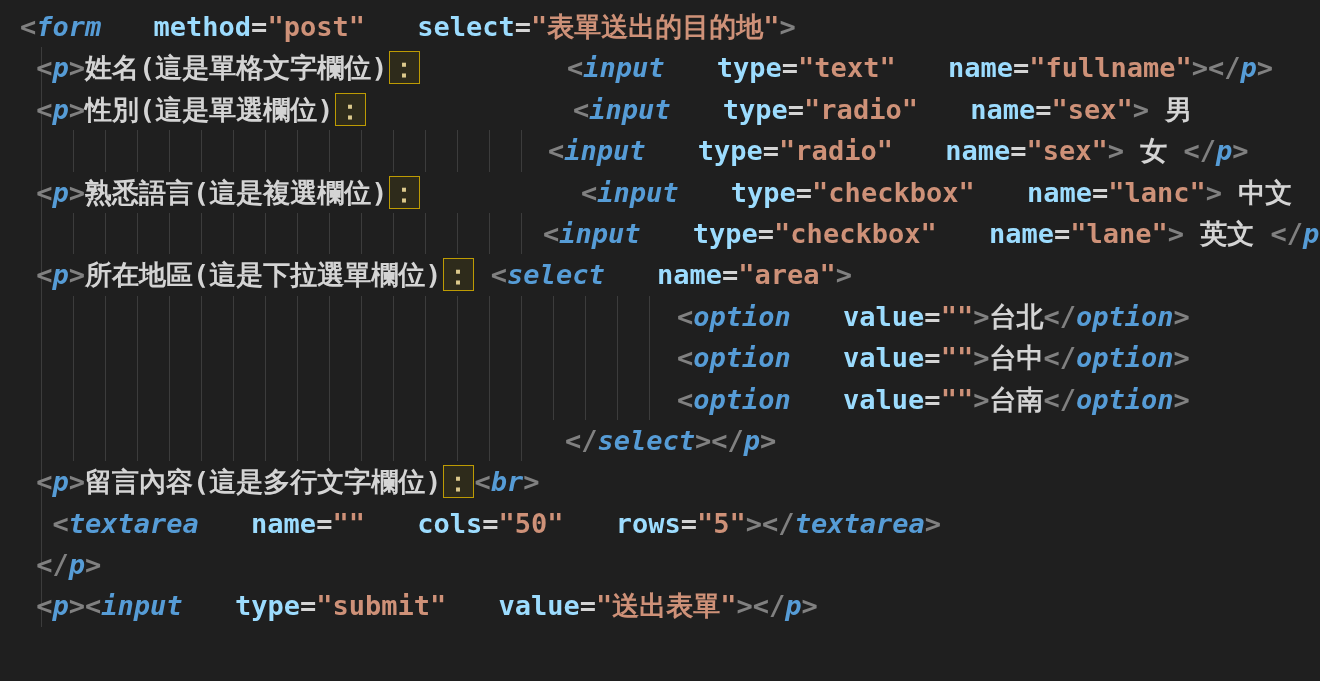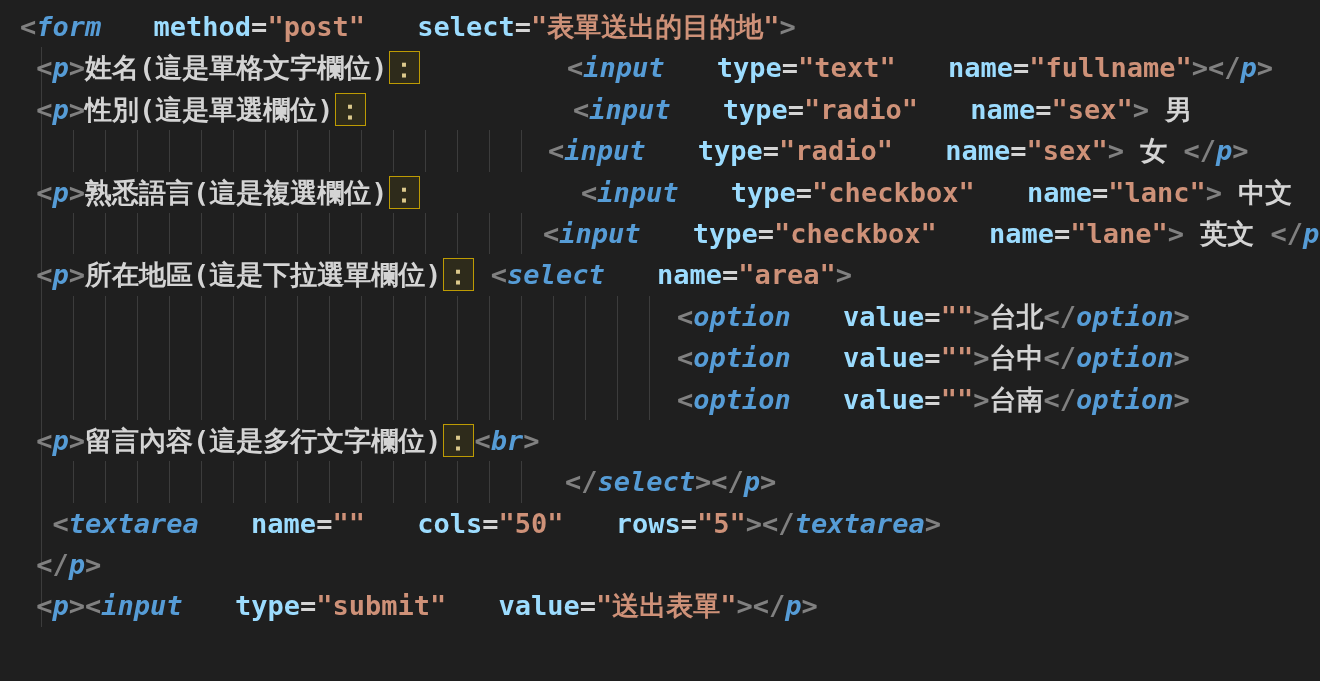--- a/index.html
+++ b/index.html
@@ -70,18 +70,18 @@
     <div class="line l1"><span class="tk-p">&lt;</span><span class="tk-tag">form</span><span class="tk-t"> </span><span class="tk-a">method</span><span class="tk-eq">=</span><span class="tk-s">"post"</span><span class="tk-t"> </span><span class="tk-a">select</span><span class="tk-eq">=</span><span class="tk-s">"表單送出的目的地"</span><span class="tk-p">&gt;</span></div>
     <div class="line l2"><span class="tk-t"> </span><span class="tk-p">&lt;</span><span class="tk-tag">p</span><span class="tk-p">&gt;</span><span class="tk-t">姓名(這是單格文字欄位)</span><span class="tk-box">：</span><span class="tail"><span class="tk-p">&lt;</span><span class="tk-tag">input</span><span class="tk-t"> </span><span class="tk-a">type</span><span class="tk-eq">=</span><span class="tk-s">"text"</span><span class="tk-t"> </span><span class="tk-a">name</span><span class="tk-eq">=</span><span class="tk-s">"fullname"</span><span class="tk-p">&gt;</span><span class="tk-p">&lt;/</span><span class="tk-tag">p</span><span class="tk-p">&gt;</span></span></div>
     <div class="line l3"><span class="tk-t"> </span><span class="tk-p">&lt;</span><span class="tk-tag">p</span><span class="tk-p">&gt;</span><span class="tk-t">性別(這是單選欄位)</span><span class="tk-box">：</span><span class="tail"><span class="tk-p">&lt;</span><span class="tk-tag">input</span><span class="tk-t"> </span><span class="tk-a">type</span><span class="tk-eq">=</span><span class="tk-s">"radio"</span><span class="tk-t"> </span><span class="tk-a">name</span><span class="tk-eq">=</span><span class="tk-s">"sex"</span><span class="tk-p">&gt;</span><span class="tk-t"> 男</span></span></div>
     <div class="line l4"><span class="tail"><span class="tk-p">&lt;</span><span class="tk-tag">input</span><span class="tk-t"> </span><span class="tk-a">type</span><span class="tk-eq">=</span><span class="tk-s">"radio"</span><span class="tk-t"> </span><span class="tk-a">name</span><span class="tk-eq">=</span><span class="tk-s">"sex"</span><span class="tk-p">&gt;</span><span class="tk-t"> 女 </span><span class="tk-p">&lt;/</span><span class="tk-tag">p</span><span class="tk-p">&gt;</span></span></div>
     <div class="line l5"><span class="tk-t"> </span><span class="tk-p">&lt;</span><span class="tk-tag">p</span><span class="tk-p">&gt;</span><span class="tk-t">熟悉語言(這是複選欄位)</span><span class="tk-box">：</span><span class="tail"><span class="tk-p">&lt;</span><span class="tk-tag">input</span><span class="tk-t"> </span><span class="tk-a">type</span><span class="tk-eq">=</span><span class="tk-s">"checkbox"</span><span class="tk-t"> </span><span class="tk-a">name</span><span class="tk-eq">=</span><span class="tk-s">"lanc"</span><span class="tk-p">&gt;</span><span class="tk-t"> 中文</span></span></div>
     <div class="line l6"><span class="tail"><span class="tk-p">&lt;</span><span class="tk-tag">input</span><span class="tk-t"> </span><span class="tk-a">type</span><span class="tk-eq">=</span><span class="tk-s">"checkbox"</span><span class="tk-t"> </span><span class="tk-a">name</span><span class="tk-eq">=</span><span class="tk-s">"lane"</span><span class="tk-p">&gt;</span><span class="tk-t"> 英文 </span><span class="tk-p">&lt;/</span><span class="tk-tag">p</span><span class="tk-p">&gt;</span></span></div>
     <div class="line l7"><span class="tk-t"> </span><span class="tk-p">&lt;</span><span class="tk-tag">p</span><span class="tk-p">&gt;</span><span class="tk-t">所在地區(這是下拉選單欄位)</span><span class="tk-box">：</span><span class="tk-t"> </span><span class="tk-p">&lt;</span><span class="tk-tag">select</span><span class="tk-t"> </span><span class="tk-a">name</span><span class="tk-eq">=</span><span class="tk-s">"area"</span><span class="tk-p">&gt;</span></div>
     <div class="line l8"><span class="tail"><span class="tk-p">&lt;</span><span class="tk-tag">option</span><span class="tk-t"> </span><span class="tk-a">value</span><span class="tk-eq">=</span><span class="tk-s">""</span><span class="tk-p">&gt;</span><span class="tk-t">台北</span><span class="tk-p">&lt;/</span><span class="tk-tag">option</span><span class="tk-p">&gt;</span></span></div>
     <div class="line l9"><span class="tail"><span class="tk-p">&lt;</span><span class="tk-tag">option</span><span class="tk-t"> </span><span class="tk-a">value</span><span class="tk-eq">=</span><span class="tk-s">""</span><span class="tk-p">&gt;</span><span class="tk-t">台中</span><span class="tk-p">&lt;/</span><span class="tk-tag">option</span><span class="tk-p">&gt;</span></span></div>
     <div class="line l10"><span class="tail"><span class="tk-p">&lt;</span><span class="tk-tag">option</span><span class="tk-t"> </span><span class="tk-a">value</span><span class="tk-eq">=</span><span class="tk-s">""</span><span class="tk-p">&gt;</span><span class="tk-t">台南</span><span class="tk-p">&lt;/</span><span class="tk-tag">option</span><span class="tk-p">&gt;</span></span></div>
+    <div class="line l11"><span class="tail"><span class="tk-p">&lt;/</span><span class="tk-tag">select</span><span class="tk-p">&gt;</span><span class="tk-p">&lt;/</span><span class="tk-tag">p</span><span class="tk-p">&gt;</span></span></div>
     <div class="line l12"><span class="tk-t"> </span><span class="tk-p">&lt;</span><span class="tk-tag">p</span><span class="tk-p">&gt;</span><span class="tk-t">留言內容(這是多行文字欄位)</span><span class="tk-box">：</span><span class="tk-p">&lt;</span><span class="tk-tag">br</span><span class="tk-p">&gt;</span></div>
-    <div class="line l11"><span class="tail"><span class="tk-p">&lt;/</span><span class="tk-tag">select</span><span class="tk-p">&gt;</span><span class="tk-p">&lt;/</span><span class="tk-tag">p</span><span class="tk-p">&gt;</span></span></div>
     <div class="line l13"><span class="tk-t">  </span><span class="tk-p">&lt;</span><span class="tk-tag">textarea</span><span class="tk-t"> </span><span class="tk-a">name</span><span class="tk-eq">=</span><span class="tk-s">""</span><span class="tk-t"> </span><span class="tk-a">cols</span><span class="tk-eq">=</span><span class="tk-s">"50"</span><span class="tk-t"> </span><span class="tk-a">rows</span><span class="tk-eq">=</span><span class="tk-s">"5"</span><span class="tk-p">&gt;</span><span class="tk-p">&lt;/</span><span class="tk-tag">textarea</span><span class="tk-p">&gt;</span></div>
     <div class="line l14"><span class="tk-t"> </span><span class="tk-p">&lt;/</span><span class="tk-tag">p</span><span class="tk-p">&gt;</span></div>
     <div class="line l15"><span class="tk-t"> </span><span class="tk-p">&lt;</span><span class="tk-tag">p</span><span class="tk-p">&gt;</span><span class="tk-p">&lt;</span><span class="tk-tag">input</span><span class="tk-t"> </span><span class="tk-a">type</span><span class="tk-eq">=</span><span class="tk-s">"submit"</span><span class="tk-t"> </span><span class="tk-a">value</span><span class="tk-eq">=</span><span class="tk-s">"送出表單"</span><span class="tk-p">&gt;</span><span class="tk-p">&lt;/</span><span class="tk-tag">p</span><span class="tk-p">&gt;</span></div>
   </div>
 
 </body></html>

